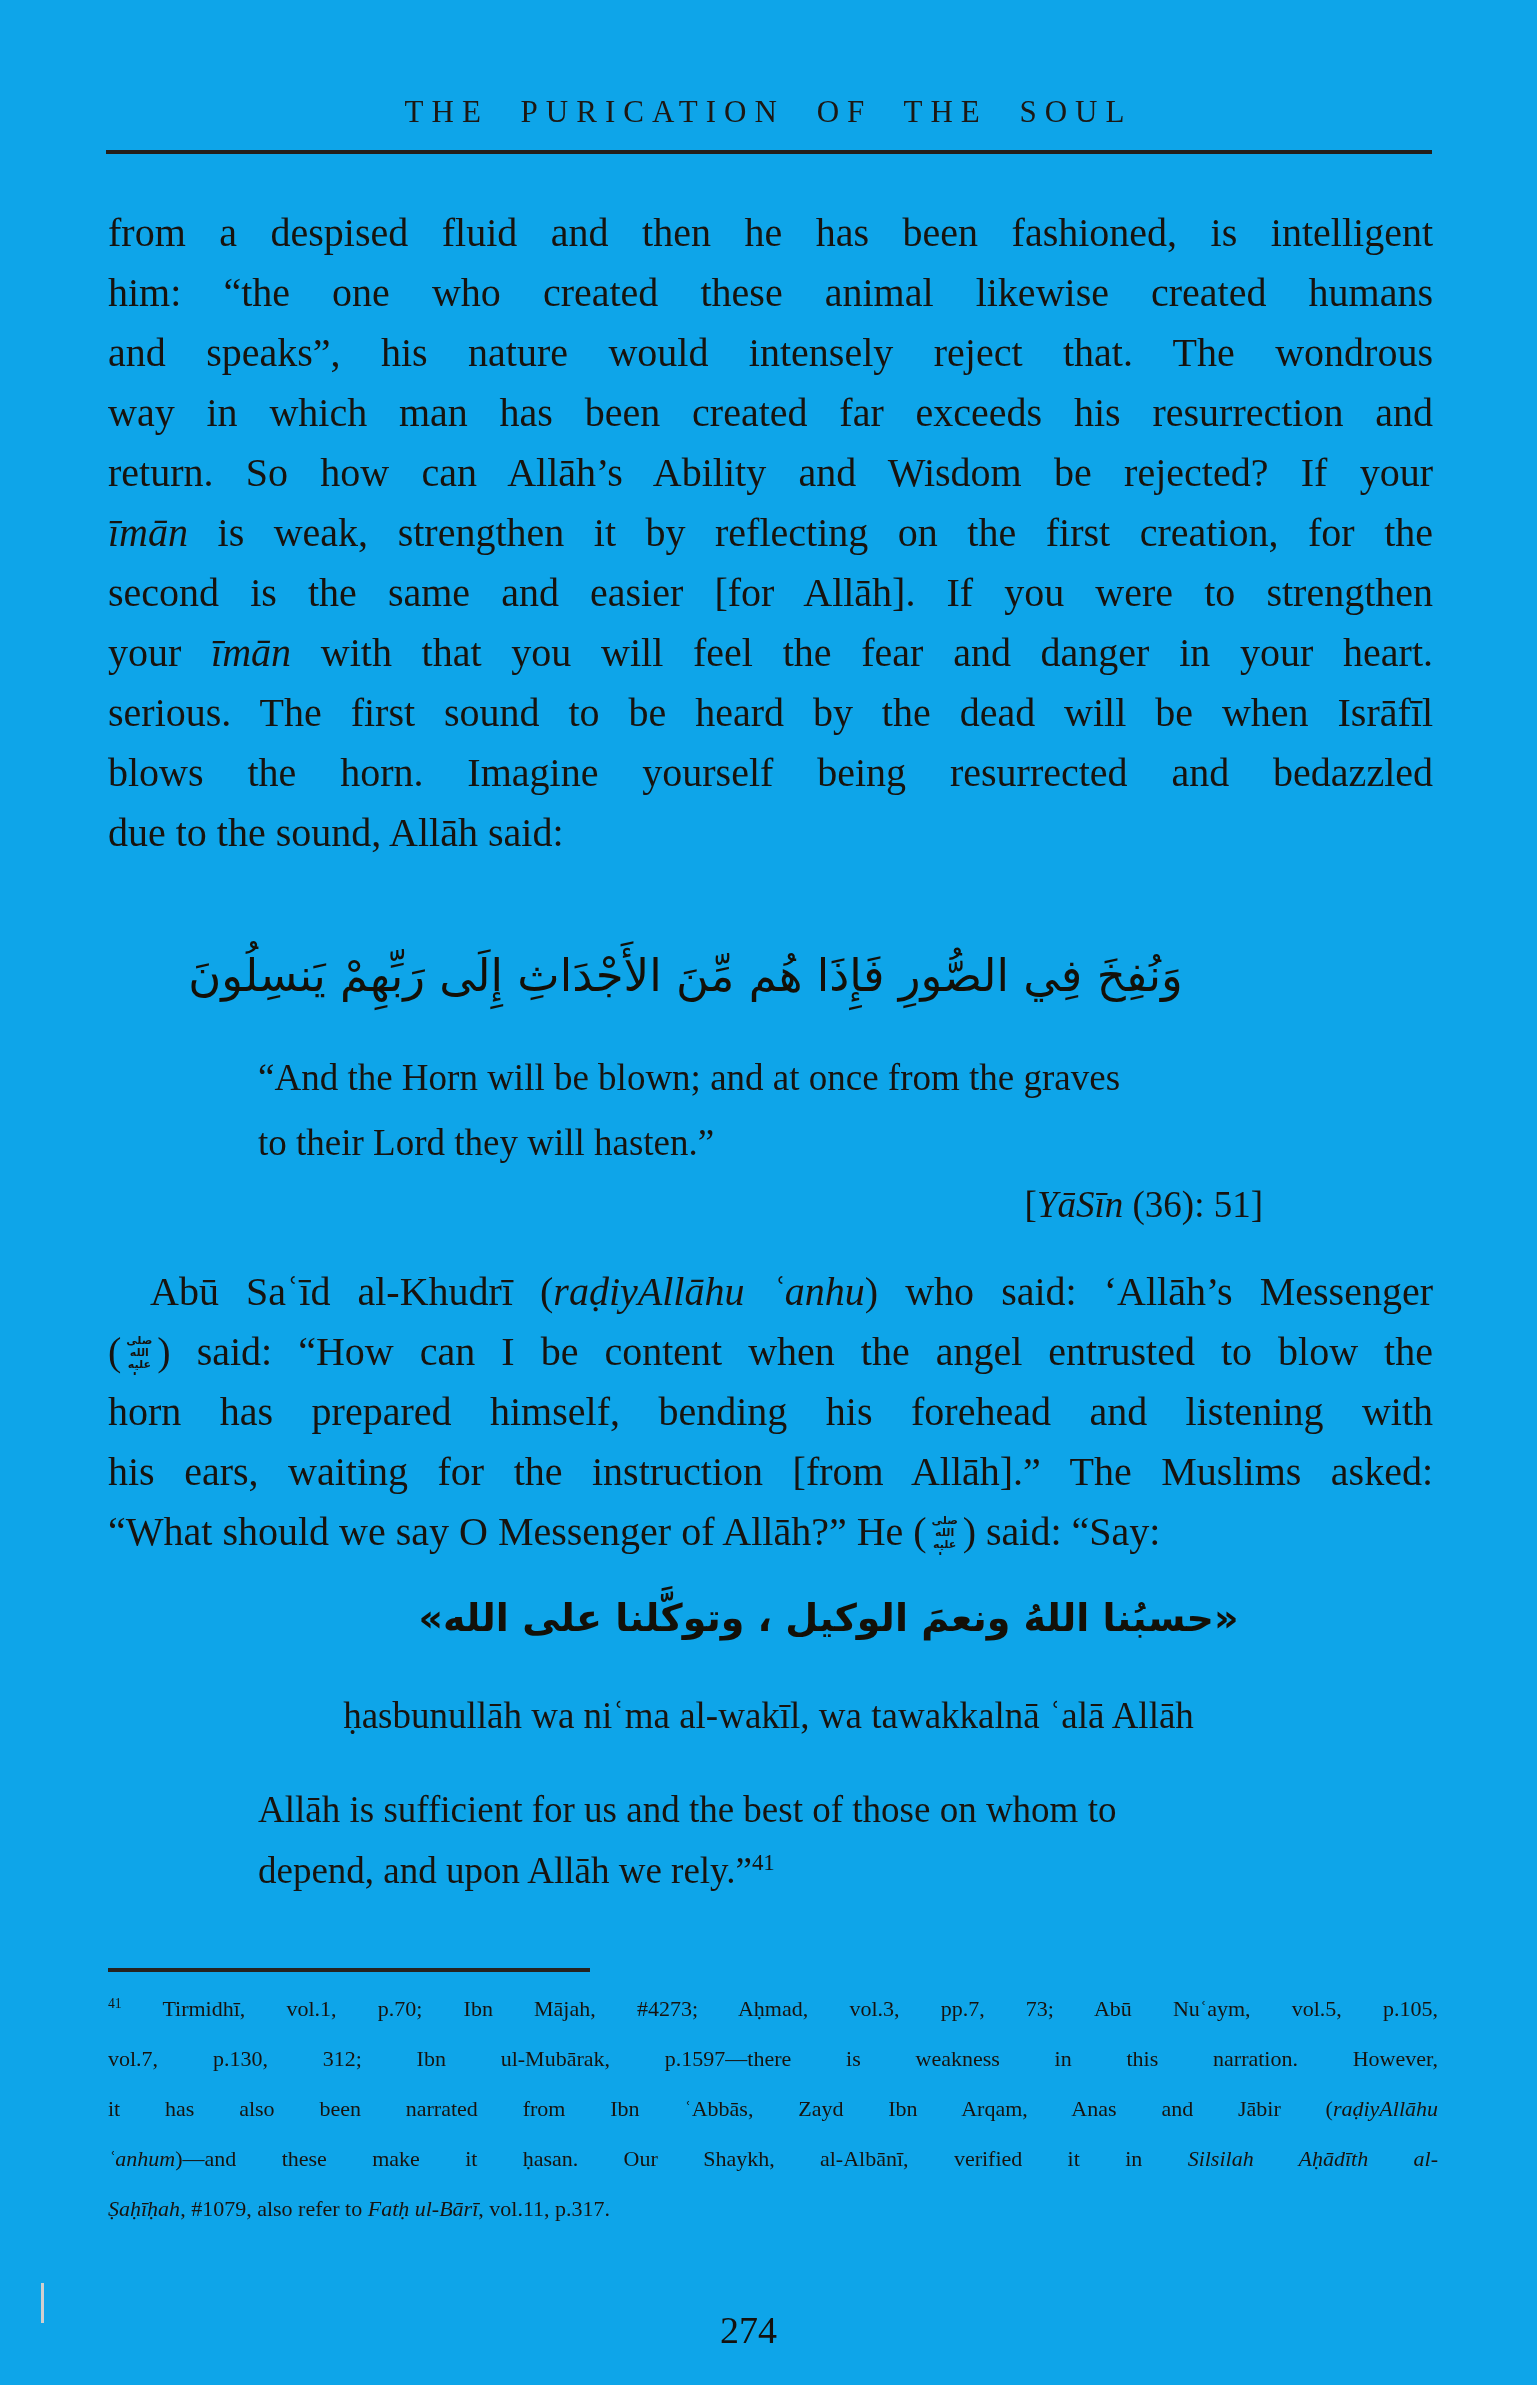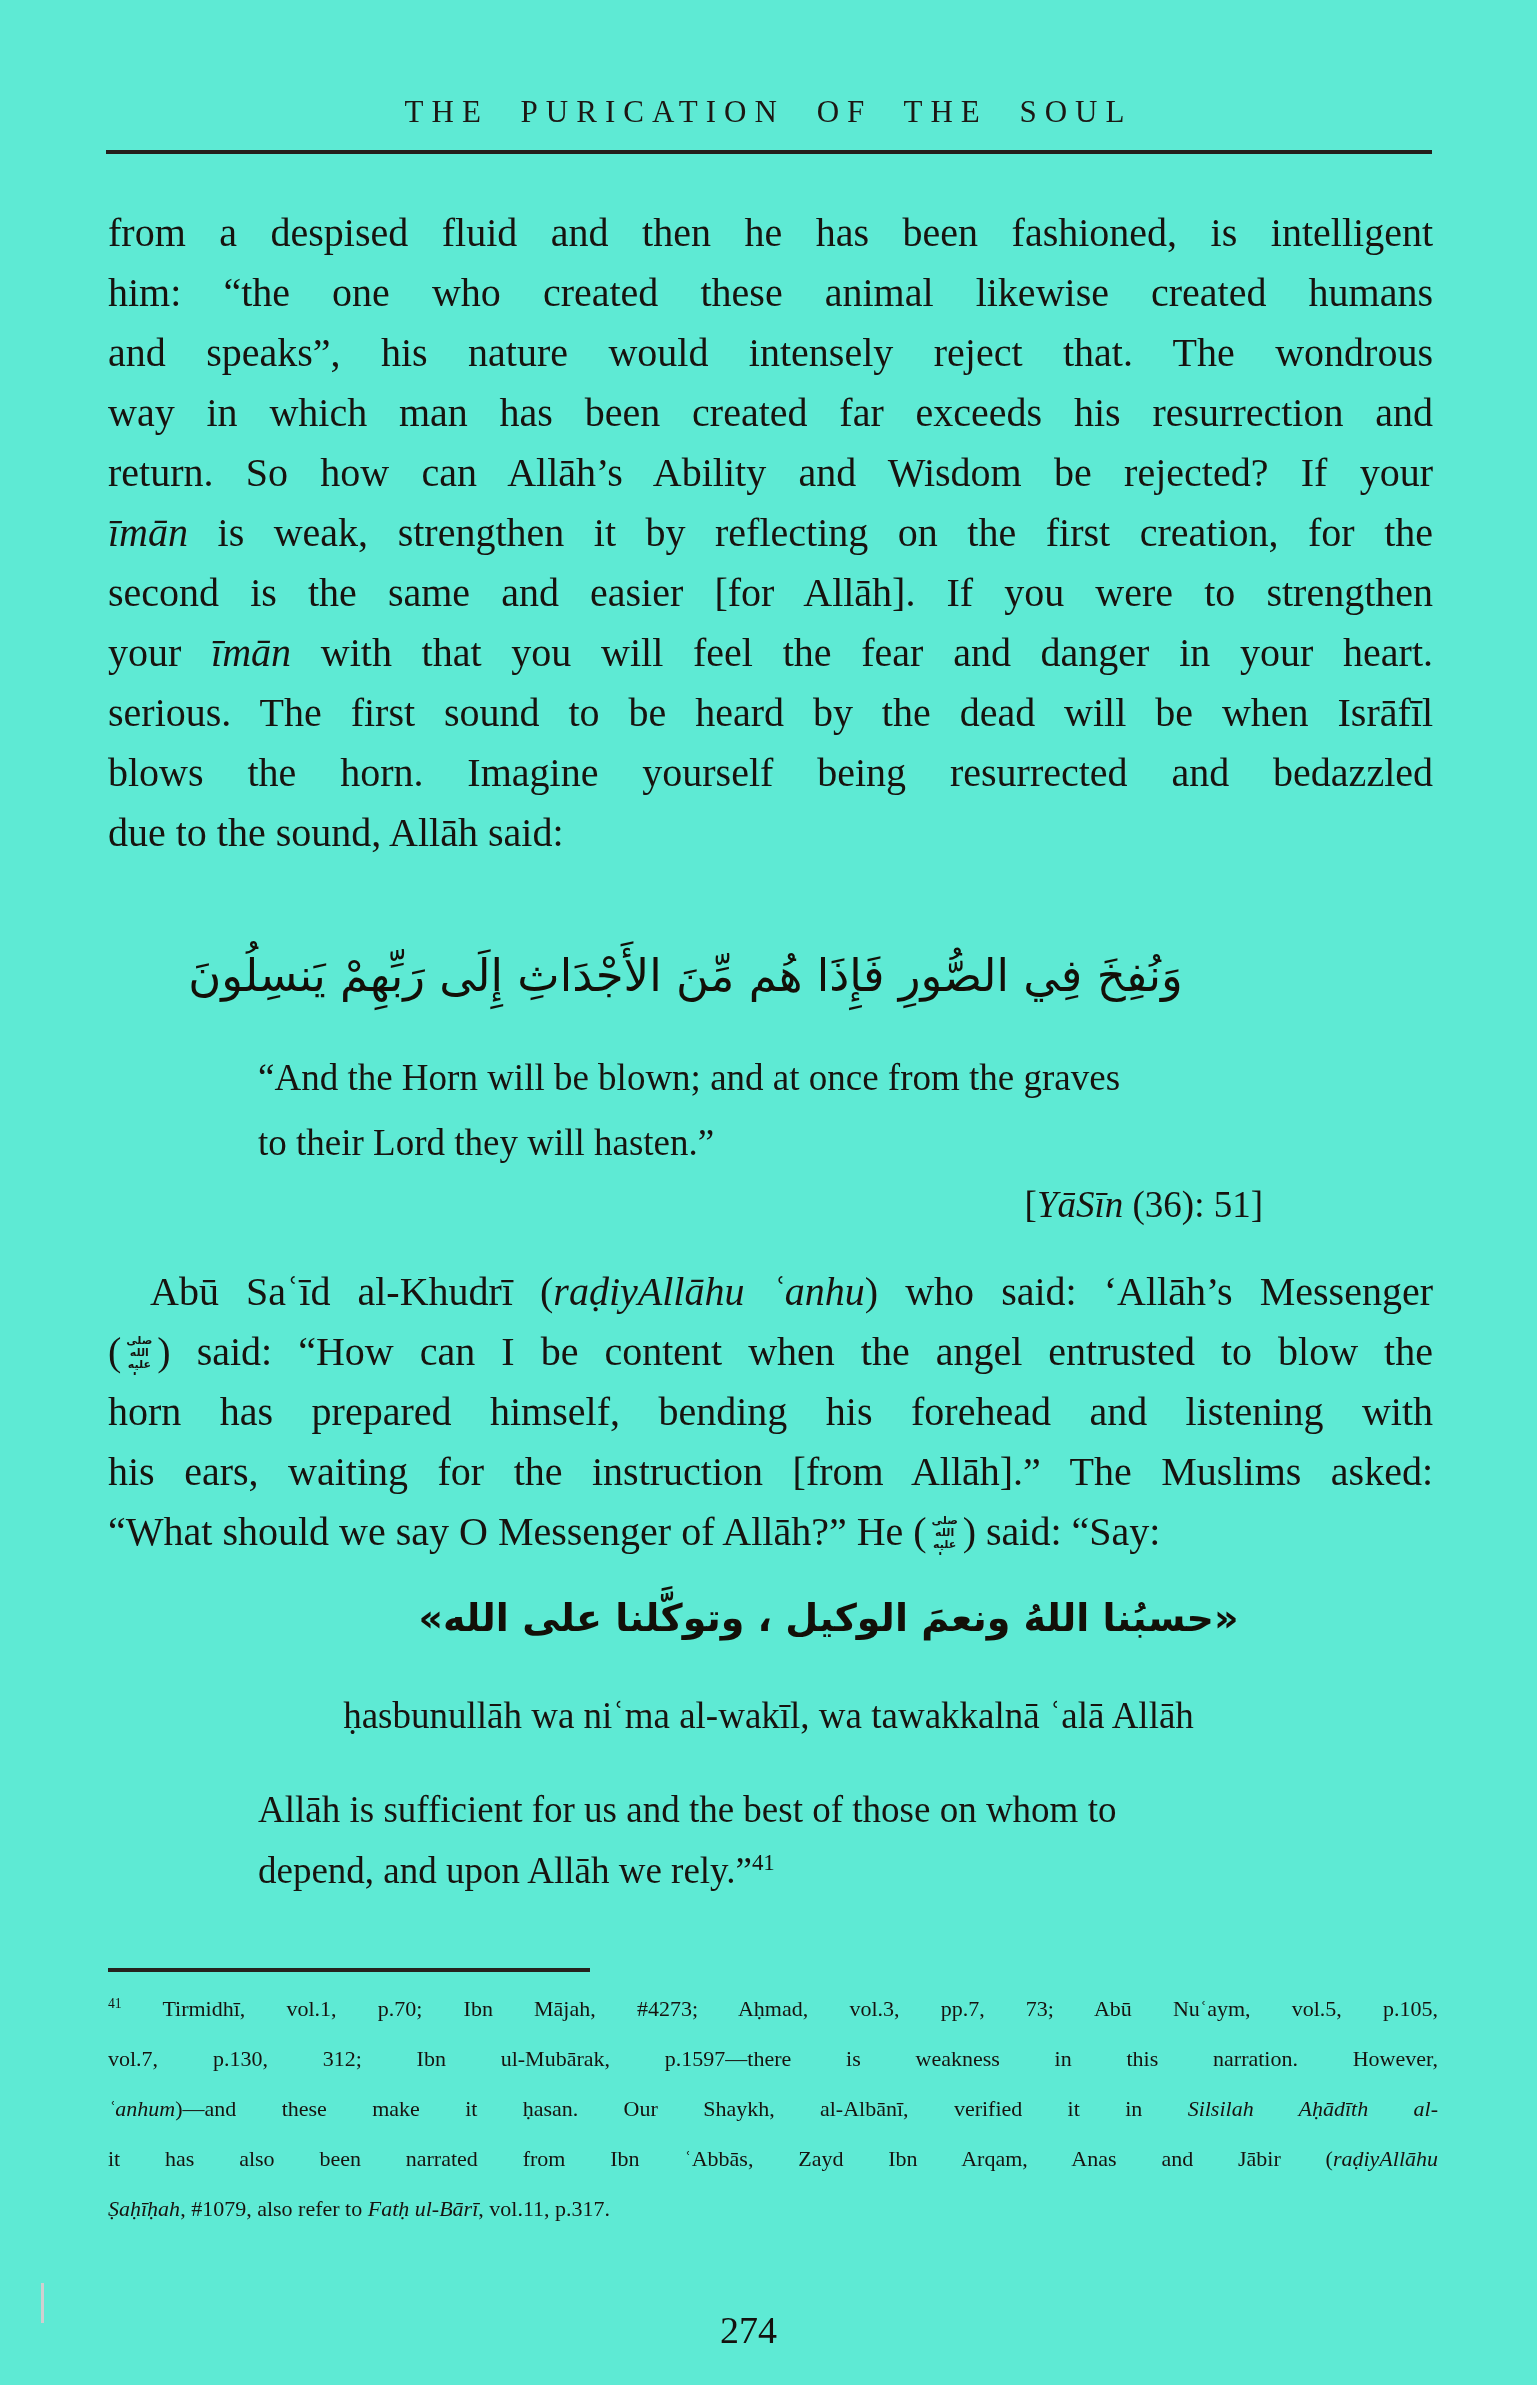--- a/index.html
+++ b/index.html
@@ -1,17 +1,17 @@
 <!DOCTYPE html>
 <html><head>
 <meta charset="utf-8">
 <style>
   html,body { margin:0; padding:0; background:#ffffff; }
   .page {
-    position:relative; width:1537px; height:2385px; background:#5eead4;
+    position:relative; width:1537px; height:2385px; background:#0ea5e9;
     overflow:hidden; font-family:"Liberation Serif","DejaVu Serif",serif;
     color:#17130f;
   }
   .header-title {
     position:absolute; top:94px; left:0; width:100%; text-align:center;
     font-size:31px; letter-spacing:8px; word-spacing:16px; color:#1c1814;
     white-space:nowrap;
   }
   .header-rule { position:absolute; top:150px; left:106px; width:1326px; height:4px; background:#241f1b; }
 
@@ -97,22 +97,22 @@
   <div class="quote" id="dua-translation">
       <div class="line">Allāh is sufficient for us and the best of those on whom to</div>
       <div class="line">depend, and upon Allāh we rely.”<sup>41</sup></div>
     </div>
 
   <div class="footnote-rule"></div>
 
   <div class="justify" id="footnote">
       <div class="line"><sup>41</sup> Tirmidhī, vol.1, p.70; Ibn Mājah, #4273; Aḥmad, vol.3, pp.7, 73; Abū Nuʿaym, vol.5, p.105,</div>
       <div class="line">vol.7, p.130, 312; Ibn ul-Mubārak, p.1597—there is weakness in this narration. However,</div>
+      <div class="line">it has also been narrated from Ibn ʿAbbās, Zayd Ibn Arqam, Anas and Jābir (<i>raḍiyAllāhu</i></div>
       <div class="line"><i>ʿanhum</i>)—and these make it ḥasan. Our Shaykh, al-Albānī, verified it in <i>Silsilah Aḥādīth al-</i></div>
-      <div class="line">it has also been narrated from Ibn ʿAbbās, Zayd Ibn Arqam, Anas and Jābir (<i>raḍiyAllāhu</i></div>
       <div class="line"><i>Ṣaḥīḥah</i>, #1079, also refer to <i>Fatḥ ul-Bārī</i>, vol.11, p.317.</div>
     </div>
 
   <div id="page-number">274</div>
 
   <div class="scan-artifact"></div>
 
 </div>
 
 </body></html>

